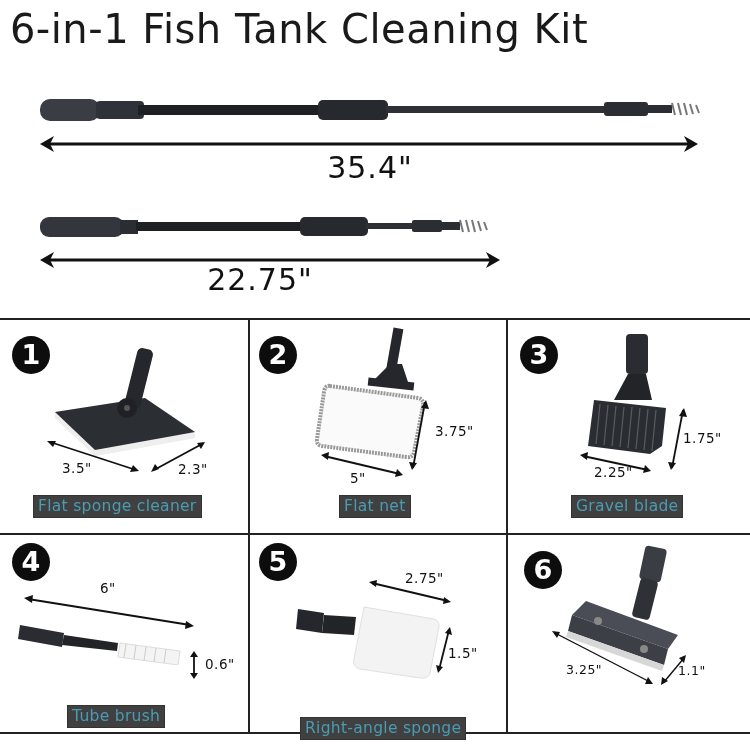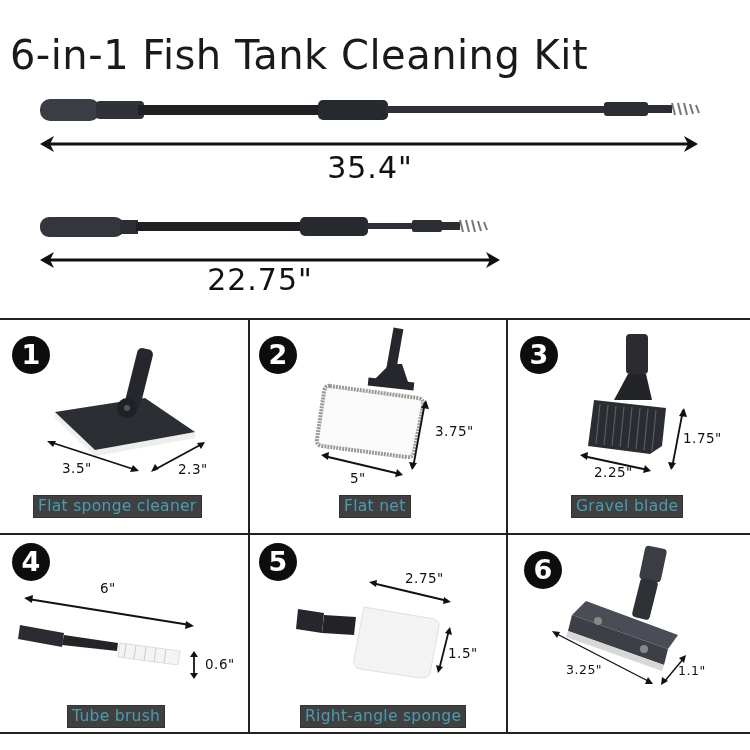--- a/index.html
+++ b/index.html
@@ -1,17 +1,17 @@
 <!DOCTYPE html>
 <html><head>
 <meta charset="utf-8">
 <style>
   html, body { margin:0; padding:0; background:#ffffff; }
   body { width:750px; height:750px; position:relative; overflow:hidden; font-family:"DejaVu Sans", sans-serif; color:#111; }
-  .title { position:absolute; left:0; top:6px; width:598px; text-align:center; font-size:40px; letter-spacing:0.5px; color:#1a1a1a;margin-top:26px; }
+  .title { position:absolute; left:0; top:6px; width:598px; text-align:center; font-size:40px; letter-spacing:0.5px; color:#1a1a1a; }
   .pole { position:absolute; }
   .dim-label { position:absolute; text-align:center; font-size:30px; color:#111; letter-spacing:1px; }
   svg { display:block; }
   .grid { position:absolute; left:0; top:318px; width:750px; height:416px; border-top:2px solid #222; border-bottom:2px solid #222; box-sizing:border-box; }
   .cell { position:absolute; box-sizing:border-box; }
   .badge { position:absolute; width:38px; height:38px; border-radius:50%; background:#0d0d0d; color:#fff; font-weight:bold; font-size:27px; line-height:38px; text-align:center; }
   .caption { position:absolute; border:1.5px solid #333; background:#404040; color:#4a9bb3; font-size:15.5px; padding:1px 4px 2px 4px; white-space:nowrap; letter-spacing:0.3px; }
   .meas { position:absolute; font-size:13.5px; color:#111; white-space:nowrap; letter-spacing:0.5px; }
   .vline { position:absolute; width:2px; background:#222; }
   .hline { position:absolute; height:2px; background:#222; }
@@ -181,21 +181,21 @@
       <path d="M4 6 L30 10 L28 30 L2 26 Z" fill="#25272c"></path>
       <path d="M30 12 L62 14 L60 32 L28 30 Z" fill="#222428"></path>
       <path d="M70 4 L140 16 Q146 18 145 24 L136 70 Q134 76 126 75 L66 66 Q58 64 60 56 Z" fill="#f3f3f3" stroke="#e0e0e0"></path>
     </svg>
     <svg style="position:absolute;left:186px;top:92px;" width="16" height="46" viewBox="0 0 16 46">
       <line x1="13" y1="3" x2="3" y2="43" stroke="#111" stroke-width="1.8"></line>
       <path d="M14 0 L9 6 L16 8 Z" fill="#111"></path>
         <path d="M2 46 L0 38 L7 40 Z" fill="#111"></path>
     </svg>
     <div class="meas" style="left:198px;top:110px;">1.5"</div>
-    <div class="caption" style="left:50px;top:170px;">Right-angle sponge</div>
+    <div class="caption" style="left:50px;top:182px;">Right-angle sponge</div>
   </div>
 
   <div class="cell" style="left:508px;top:215px;width:242px;height:197px;">
     <div class="badge" style="left:16px;top:16px;">6</div>
     <svg style="position:absolute;left:40px;top:6px;" width="140" height="140" viewBox="0 0 140 140">
       <rect x="94" y="6" width="22" height="34" rx="4" fill="#3a3d44" transform="rotate(12 105 23)"></rect>
       <rect x="88" y="38" width="18" height="40" rx="4" fill="#2e3136" transform="rotate(14 97 58)"></rect>
       <path d="M24 74 L38 60 L130 94 L120 108 Z" fill="#4a4d55"></path>
       <path d="M24 74 L120 108 L116 124 L20 90 Z" fill="#3c3f46"></path>
       <path d="M20 90 L116 124 L114 130 L18 96 Z" fill="#d7d7d7"></path>

